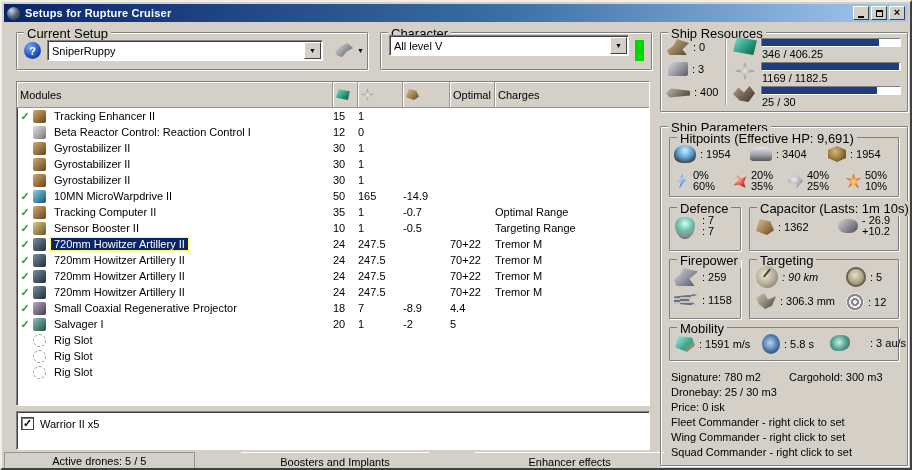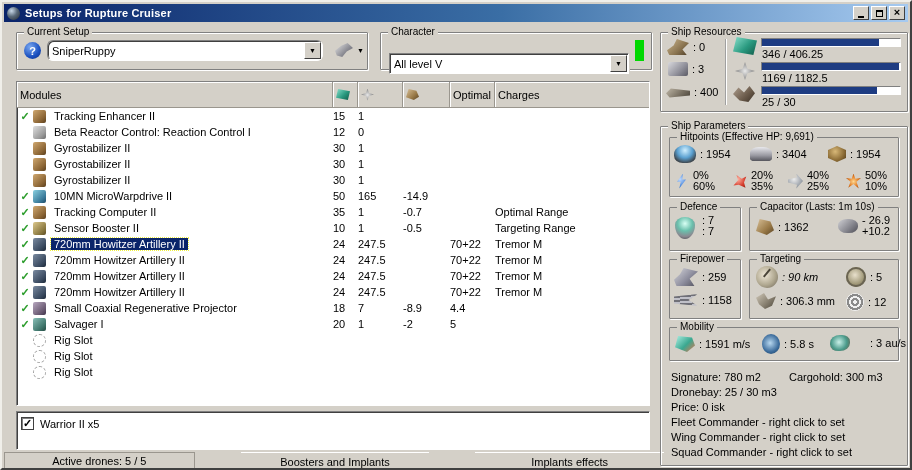--- a/index.html
+++ b/index.html
@@ -19,21 +19,21 @@
   .win-btns { margin-left:auto; display:flex; gap:2px; }
   .wbtn { width:16px; height:14px; background:#d4d0c8; border-top:1px solid #fff; border-left:1px solid #fff;
           border-right:1px solid #404040; border-bottom:1px solid #404040;
           display:flex; align-items:center; justify-content:center; font-size:9px; line-height:1; }
   .glyph-min { width:6px; height:2px; background:#000; margin-top:7px; }
   .glyph-max { width:7px; height:7px; border:1px solid #000; border-top-width:2px; }
   .glyph-close { font-weight:bold; font-size:11px; margin-top:-1px; }
   
   .group { position:absolute; border:1px solid #808080; border-radius:1px;
            box-shadow:1px 1px 0 #fff, inset 1px 1px 0 #fff; }
-  .group > .legend { position:absolute; top:-7px; left:7px; background:#d4d0c8; padding:0 3px; font-size:10px; }
+  .group > .legend { position:absolute; top:-7px; left:7px; background:#d4d0c8; padding:0 3px; font-size:13px; }
   
   .sunken { border-top:1px solid #808080; border-left:1px solid #808080;
             border-bottom:1px solid #fff; border-right:1px solid #fff;
             box-shadow:inset 1px 1px 0 #404040, 1px 1px 0 #d4d0c8; background:#fff; }
   .combo { position:absolute; height:21px; background:#fff; display:flex; align-items:center; }
   .combo .val { flex:1; padding-left:4px; }
   .combo .drop { width:17px; height:17px; margin:1px; background:#d4d0c8;
                  border-top:1px solid #fff; border-left:1px solid #fff;
                  border-right:1px solid #404040; border-bottom:1px solid #404040;
                  display:flex; align-items:center; justify-content:center; font-size:7px; }
@@ -134,33 +134,33 @@
         </div>
       <div class="wbtn">
           <span class="glyph-close">×</span>
         </div>
     </div>
   </div>
 
   <div class="group" style="left:14px; top:30px; width:352px; height:38px;">
     <div class="legend">Current Setup</div>
     <div class="help-icon" style="left:7px; top:9px;">?</div>
-    <div class="combo sunken" style="left:30px; top:7px; width:276px;border-radius:6px;">
+    <div class="combo sunken" style="left:30px; top:7px; width:276px;">
       <div class="val">SniperRuppy</div>
       <div class="drop">▼</div>
     </div>
     <div class="toolbtn" style="left:314px; top:8px;">
       <span class="tool-ico"></span>
       <span class="caret">▼</span>
     </div>
   </div>
 
   <div class="group" style="left:378px; top:30px; width:272px; height:38px;">
     <div class="legend">Character</div>
-    <div class="combo sunken" style="left:8px; top:20px; width:240px;">
+    <div class="combo sunken" style="left:8px; top:2px; width:240px;">
       <div class="val">All level V</div>
       <div class="drop">▼</div>
     </div>
     <div class="charbar" style="left:254px; top:7px; width:9px; height:21px;"></div>
   </div>
 
   <div class="mod-table sunken">
     <div class="mod-header">
       <div class="hcell" style="width:316px;">Modules</div>
       <div class="hcell" style="width:25px;">
@@ -386,21 +386,21 @@
   <div class="drones sunken">
     <div class="drone-item">
       <span class="cbx">✓</span>
       <span>Warrior II x5</span>
     </div>
   </div>
 
   <div class="bottombar">
     <div class="bpanel active">Active drones: 5 / 5</div>
     <div class="bpanel">Boosters and Implants</div>
-    <div class="bpanel">Implants effects</div>
+    <div class="bpanel">Enhancer effects</div>
   </div>
 
   <div class="group" style="left:658px; top:30px; width:248px; height:80px;">
     <div class="legend">Ship Resources</div>
     <div class="stat" style="left:6px; top:6px;">
         <span class="sico i-turret"></span>
         <span>: 0</span>
       </div>
     <div class="stat" style="left:7px; top:29px;">
         <span class="sico i-launcher"></span>

